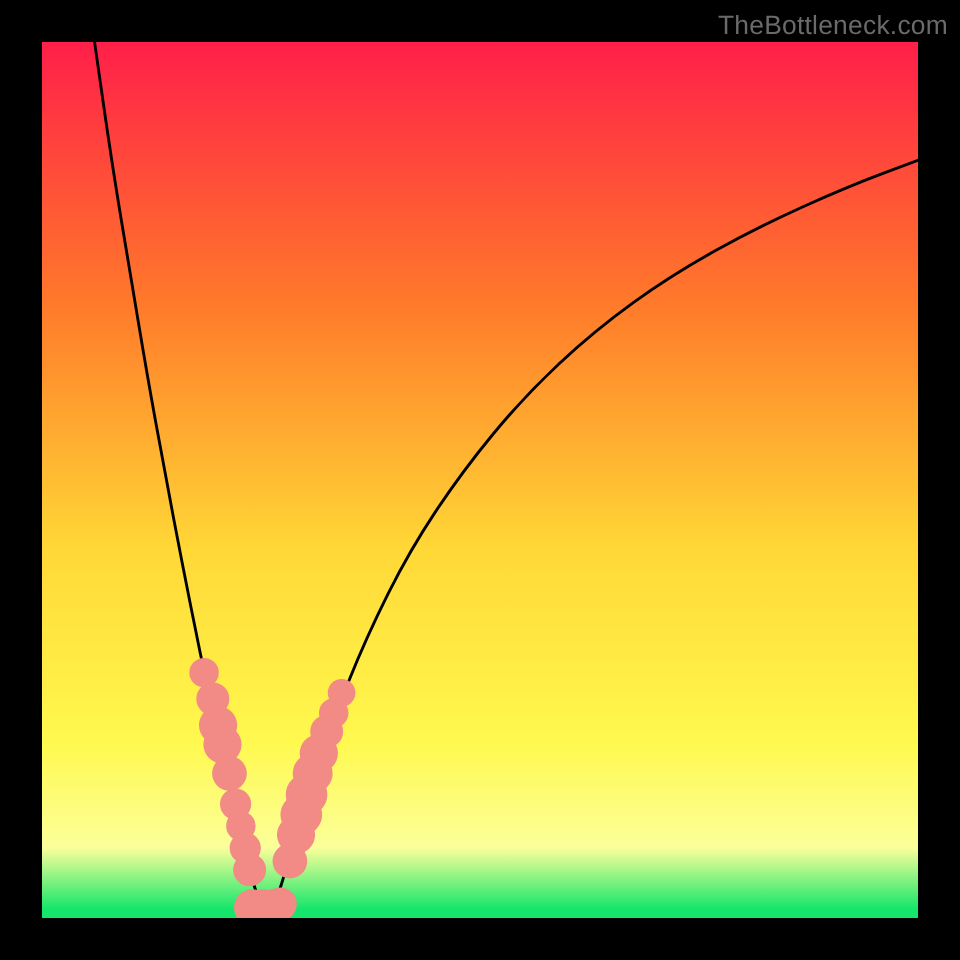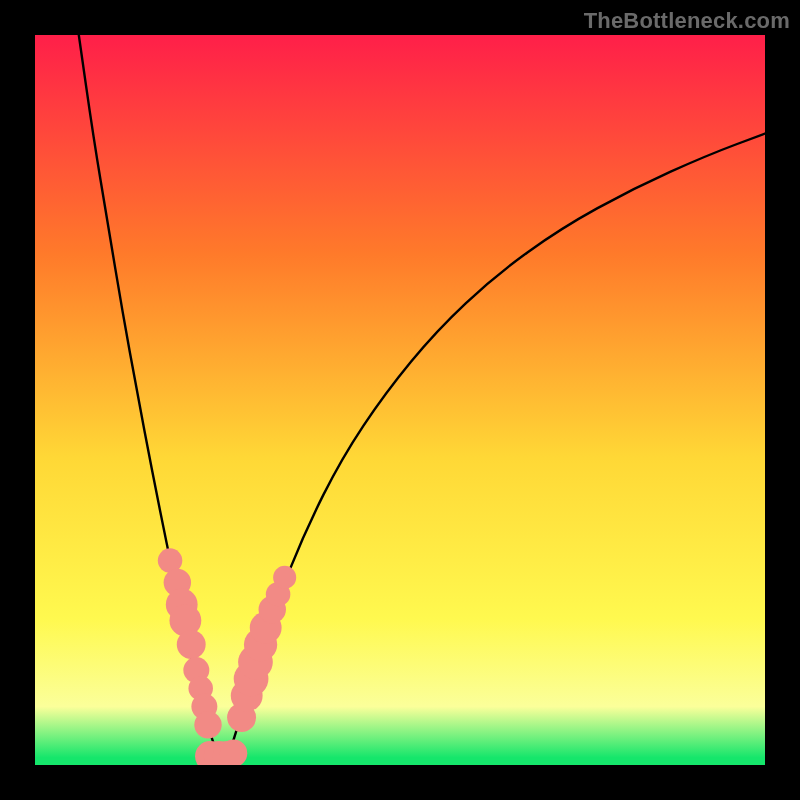--- a/index.html
+++ b/index.html
@@ -25,21 +25,21 @@
     top: 35px;
     width: 730px;
     height: 730px;
   }
   .watermark {
     position: absolute;
     top: 8px;
     right: 10px;
     color: #6a6a6a;
     font-size: 22px;
-    font-weight: 700;
+    font-weight: 400;
     letter-spacing: 0.2px;
   }
   svg { display: block; }
 </style>
 </head>
 <body>
 
 <div class="frame">
 
   <div class="watermark">TheBottleneck.com</div>

